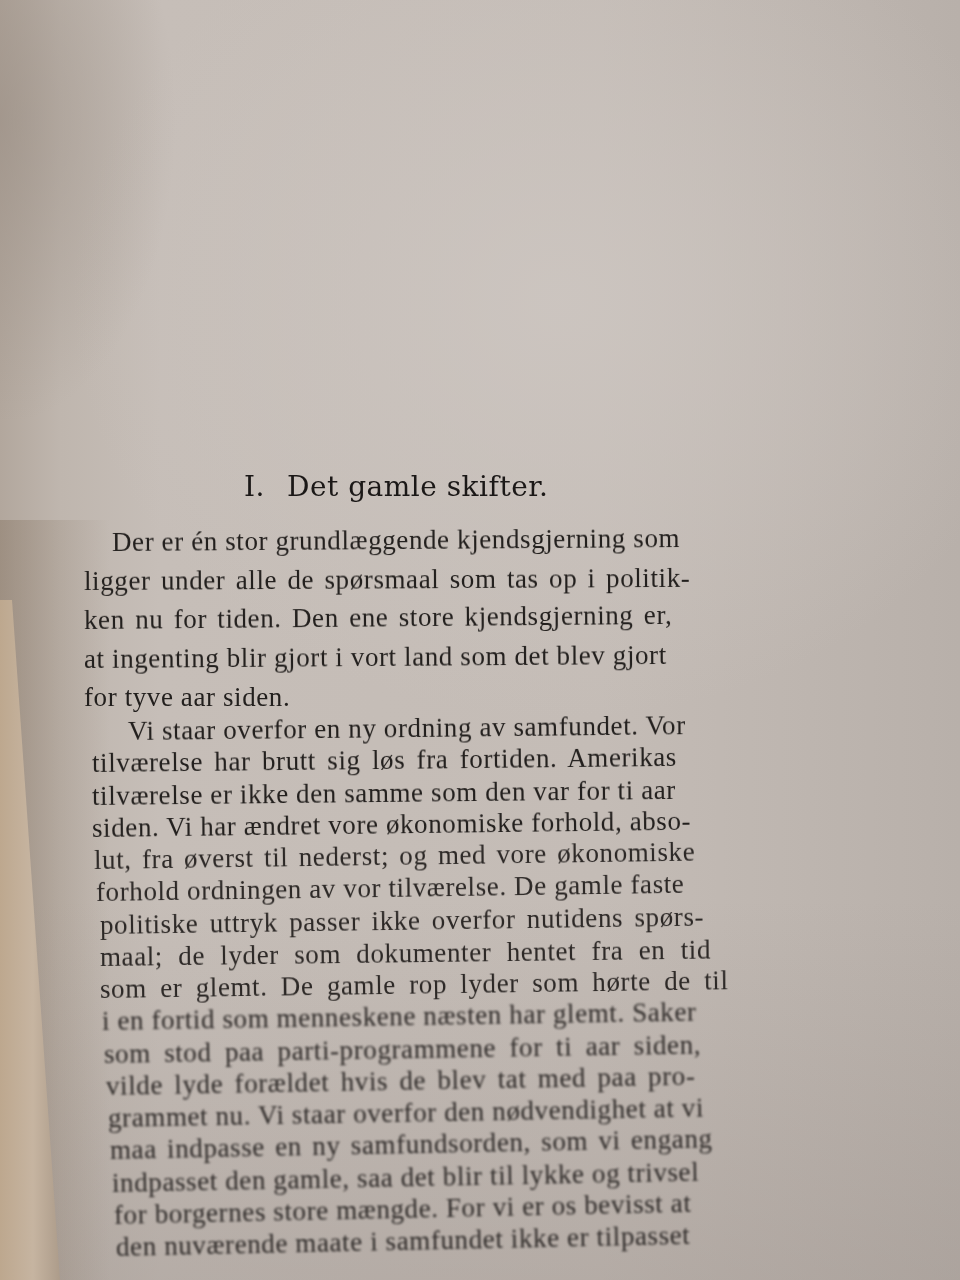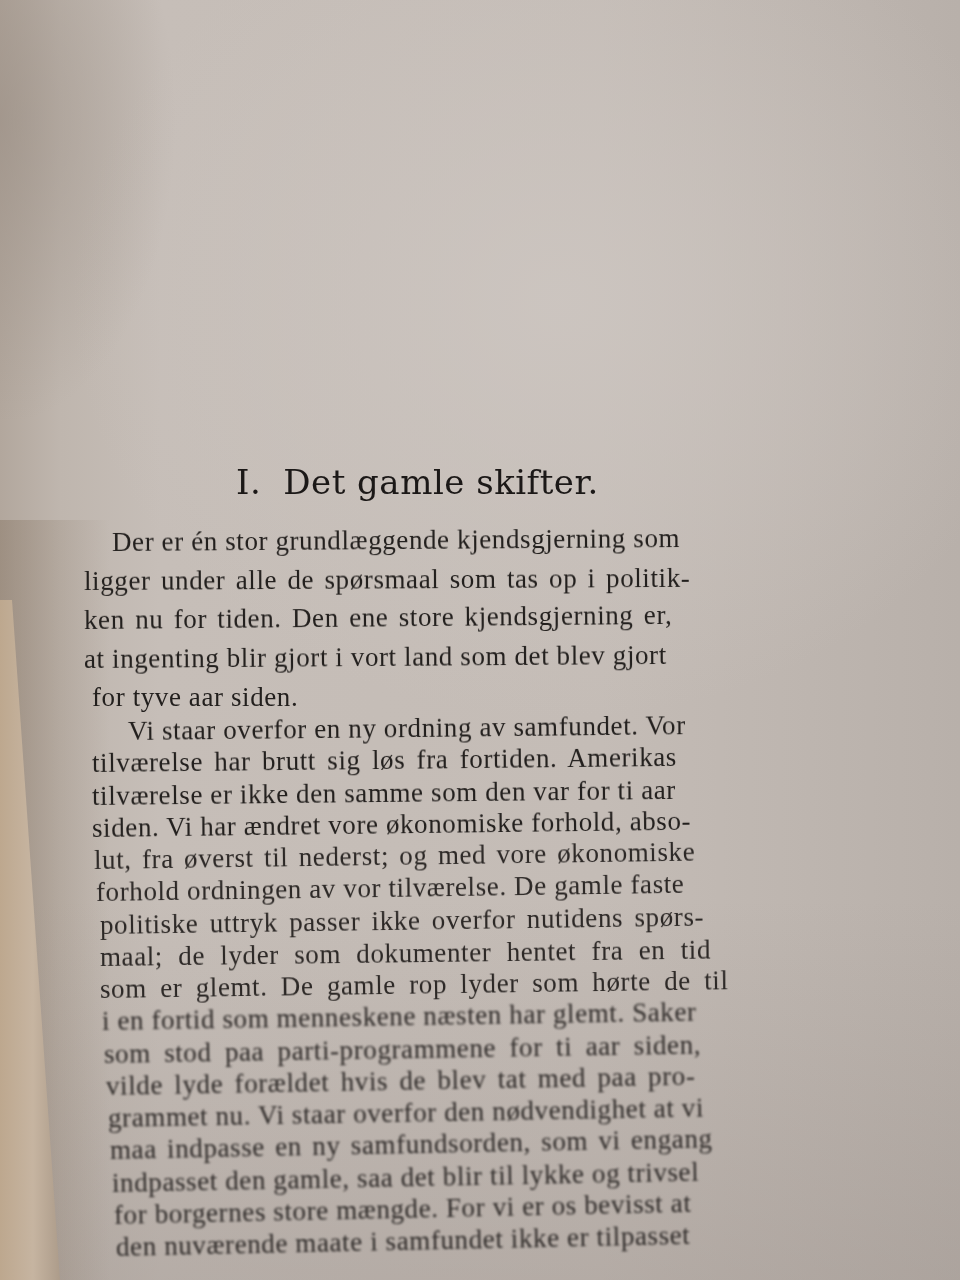--- a/index.html
+++ b/index.html
@@ -54,26 +54,26 @@
       position: absolute;
       left: 0; top: 0;
       width: 960px; height: 1280px;
       color: #1e1b1a;
     }
     .chapter-title {
       position: absolute;
       left: 236px;
       top: 462px;
       font-family: "DejaVu Serif", "Liberation Serif", serif;
-      font-size: 34px;
+      font-size: 28px;
       font-weight: normal;
       letter-spacing: 0.5px;
       color: #1b1817;
       white-space: nowrap;
-      margin: 0;
+      margin: 8px;
     }
     .chapter-title .num {
       margin-right: 22px;
     }
     .line {
       position: absolute;
       white-space: nowrap;
       font-family: "Liberation Serif", "DejaVu Serif", serif;
       font-size: 27px;
       letter-spacing: 0.6px;
@@ -95,21 +95,21 @@
 </div>
 
 <div class="content">
   <h1 class="chapter-title"><span class="num">I.</span><span>Det gamle skifter.</span></h1>
 
   <div>
     <div class="line blur1" style="left:112px; top:527px; transform: rotate(-0.4deg);">Der er én stor grundlæggende kjendsgjerning som</div>
     <div class="line blur1" style="left:84px; top:566px; transform: rotate(-0.3deg); word-spacing:3px;">ligger under alle de spørsmaal som tas op i politik-</div>
     <div class="line blur1" style="left:84px; top:605px; transform: rotate(-0.5deg); word-spacing:3px;">ken nu for tiden. Den ene store kjendsgjerning er,</div>
     <div class="line blur1" style="left:84px; top:644px; transform: rotate(-0.4deg);">at ingenting blir gjort i vort land som det blev gjort</div>
-    <div class="line blur1" style="left:92px; top:682px;">for tyve aar siden.</div>
+    <div class="line blur1" style="left:84px; top:682px;">for tyve aar siden.</div>
   </div>
 
   <div>
     <div class="line blur1" style="left:128px; top:716px; transform: rotate(-0.6deg);">Vi staar overfor en ny ordning av samfundet. Vor</div>
     <div class="line blur1" style="left: 92px; top: 748px; transform: rotate(-0.6deg); word-spacing: 4px;">tilværelse har brutt sig løs fra fortiden. Amerikas</div>
     <div class="line blur1" style="left: 92px; top: 781px; transform: rotate(-0.6deg);">tilværelse er ikke den samme som den var for ti aar</div>
     <div class="line blur1" style="left: 92px; top: 813px; transform: rotate(-0.7deg);">siden. Vi har ændret vore økonomiske forhold, abso-</div>
     <div class="line blur2" style="left: 94px; top: 845px; transform: rotate(-0.8deg); word-spacing: 3px;">lut, fra øverst til nederst; og med vore økonomiske</div>
     <div class="line blur2" style="left: 96px; top: 877px; transform: rotate(-0.8deg);">forhold ordningen av vor tilværelse. De gamle faste</div>
     <div class="line blur2" style="left: 100px; top: 910px; transform: rotate(-0.8deg); word-spacing: 4px;">politiske uttryk passer ikke overfor nutidens spørs-</div>

